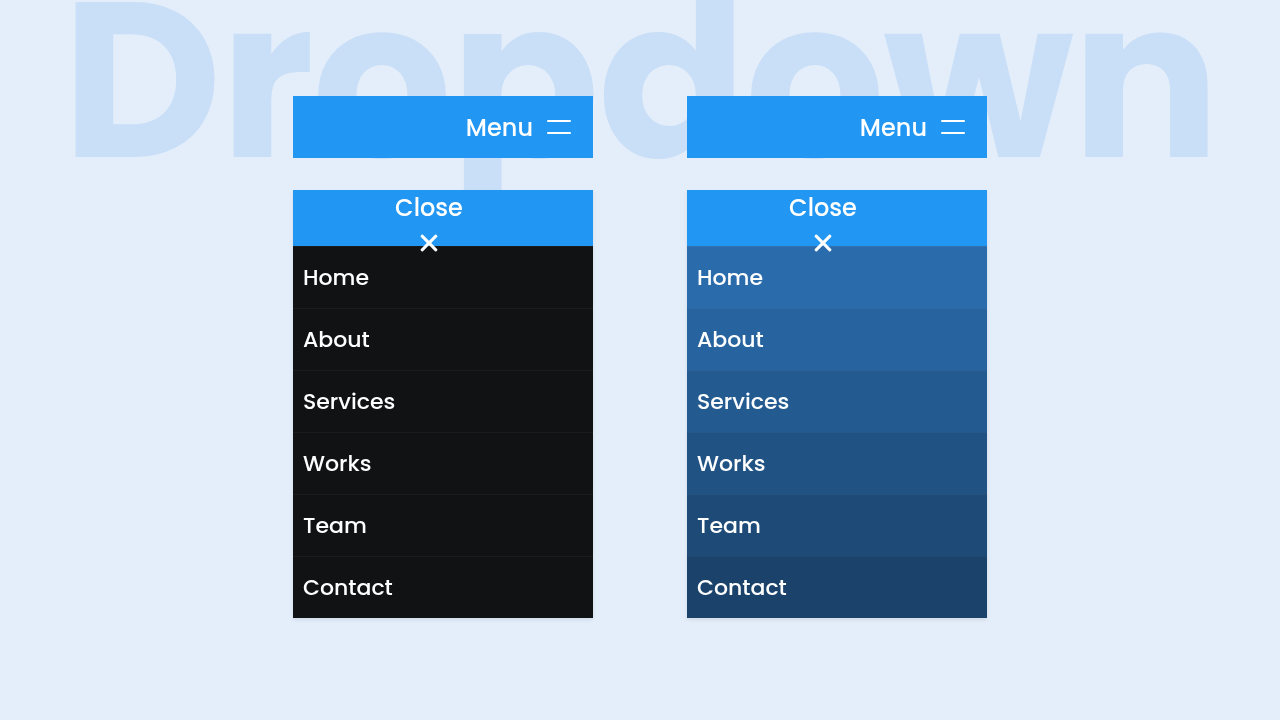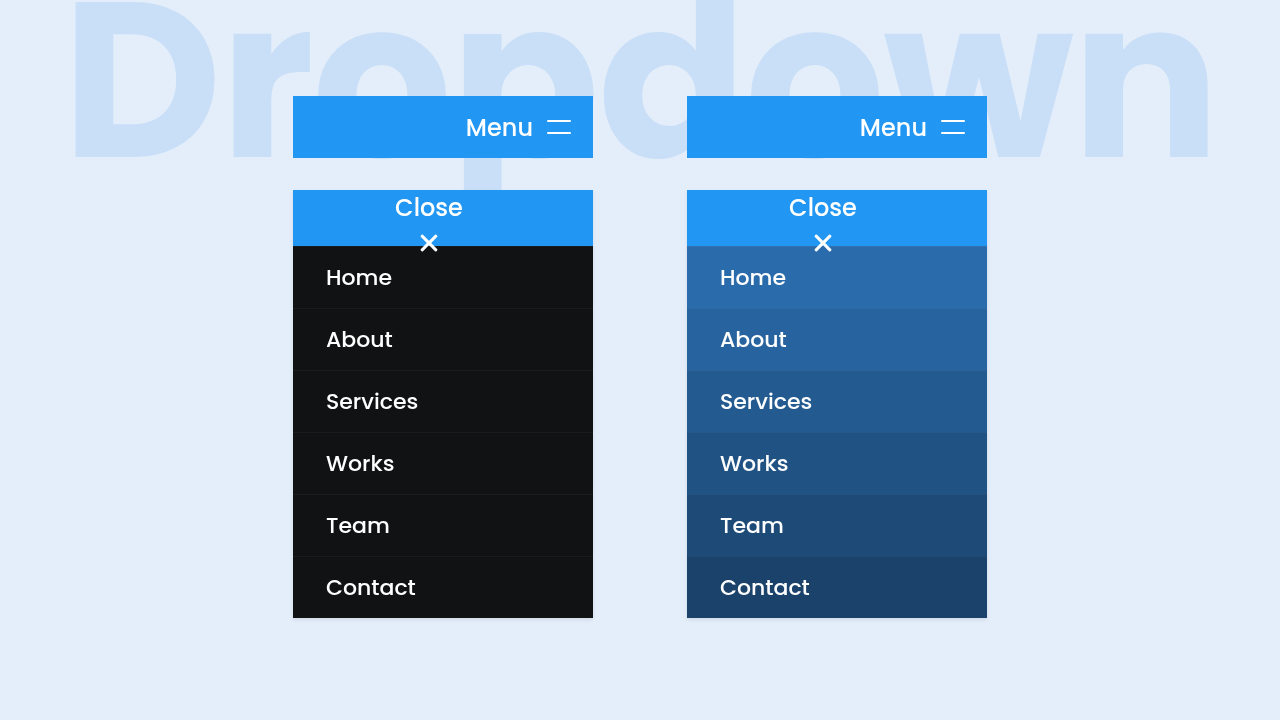--- a/index.html
+++ b/index.html
@@ -99,21 +99,21 @@
     background: #fff;
     border-radius: 1px;
   }
   .x-icon::before { transform: translate(-50%,-50%) rotate(45deg); }
   .x-icon::after  { transform: translate(-50%,-50%) rotate(-45deg); }
 
   .item {
     height: 62px;
     display: flex;
     align-items: center;
-    padding-left: 33px;
+    padding-left: 10px;
     color: #fff;
     font-size: 22px;
     font-weight: 500;
     cursor: pointer;
     border-top: 1px solid rgba(255,255,255,0.04);
   }
   .dark .item { background: #111214; }
   .blue .item:nth-child(2) { background: #2a6bab; }
   .blue .item:nth-child(3) { background: #27639e; }
   .blue .item:nth-child(4) { background: #235b91; }

